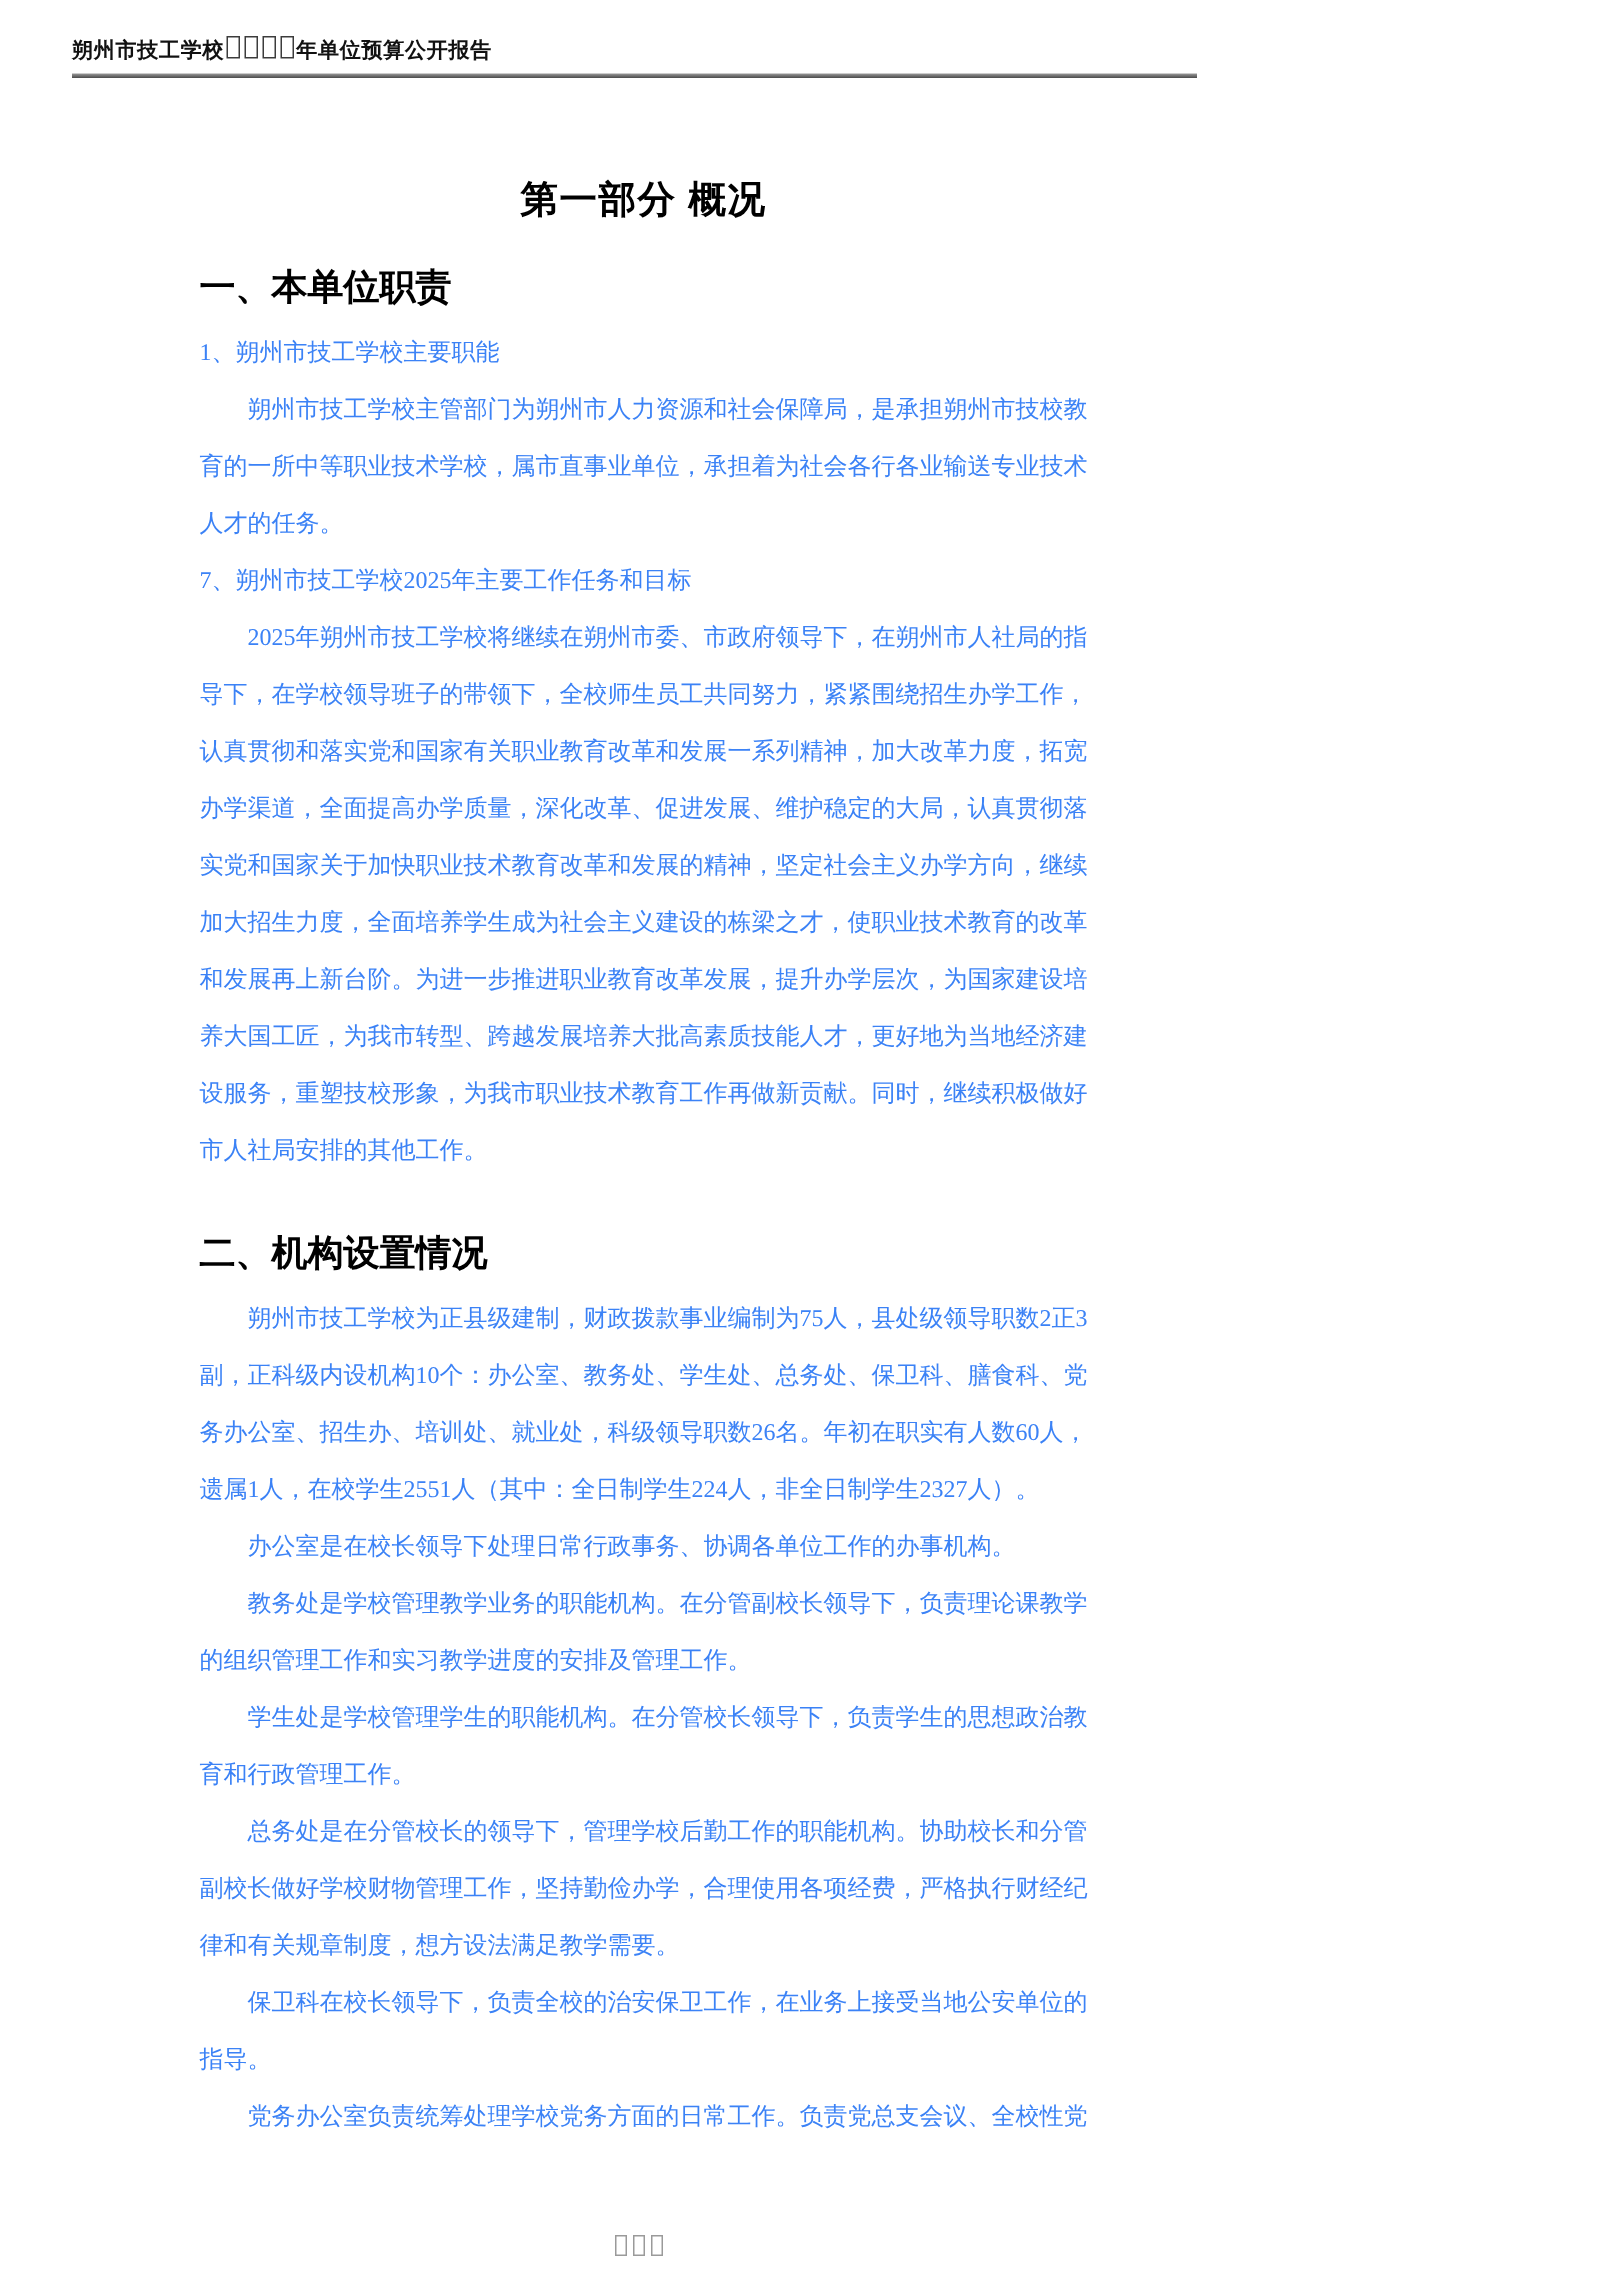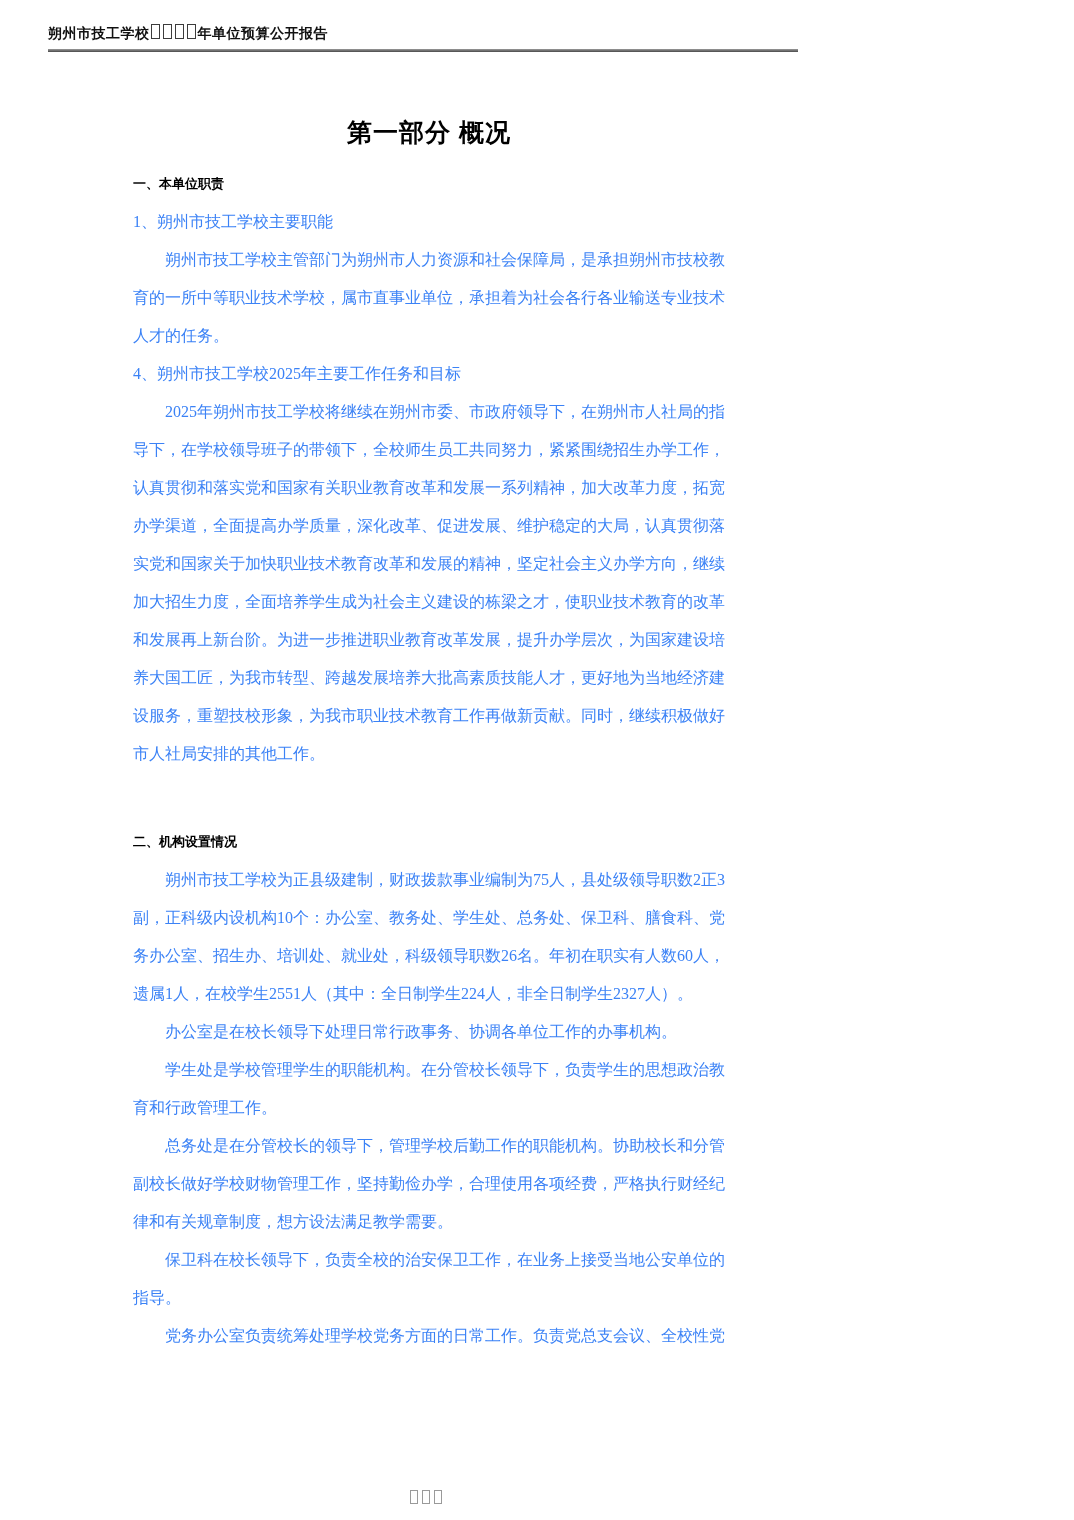--- a/index.html
+++ b/index.html
@@ -36,26 +36,26 @@
     font-size: 25px;
     text-align: center;
     letter-spacing: 1px;
     margin: 0;
     padding-top: 64px;
     color: #000;
   }
   .section-heading {
     font-family: "Liberation Sans", "DejaVu Sans", sans-serif;
     font-weight: bold;
-    font-size: 13px;
+    font-size: 24px;
     color: #000;
     margin: 26px 0 10px 0;
   }
   .section-heading.second {
-    margin-top: 60px;
+    margin-top: 32px;
   }
   .body-para {
     font-family: "Liberation Serif", "DejaVu Serif", serif;
     font-size: 16px;
     line-height: 38px;
     text-align: justify;
     margin: 0;
     color: #3b82f6;
   }
   .body-para.indent { text-indent: 2em; }
@@ -95,27 +95,28 @@
   </div>
 
   <div class="content">
 
     <h1 class="doc-title">第一部分 概况</h1>
 
     <h2 class="section-heading">一、本单位职责</h2>
 
     <p class="body-para">1、朔州市技工学校主要职能</p>
     <p class="body-para indent">朔州市技工学校主管部门为朔州市人力资源和社会保障局，是承担朔州市技校教育的一所中等职业技术学校，属市直事业单位，承担着为社会各行各业输送专业技术人才的任务。</p>
-    <p class="body-para">4、朔州市技工学校2025年主要工作任务和目标</p>
+    <p class="body-para">7、朔州市技工学校2025年主要工作任务和目标</p>
     <p class="body-para indent">2025年朔州市技工学校将继续在朔州市委、市政府领导下，在朔州市人社局的指导下，在学校领导班子的带领下，全校师生员工共同努力，紧紧围绕招生办学工作，认真贯彻和落实党和国家有关职业教育改革和发展一系列精神，加大改革力度，拓宽办学渠道，全面提高办学质量，深化改革、促进发展、维护稳定的大局，认真贯彻落实党和国家关于加快职业技术教育改革和发展的精神，坚定社会主义办学方向，继续加大招生力度，全面培养学生成为社会主义建设的栋梁之才，使职业技术教育的改革和发展再上新台阶。为进一步推进职业教育改革发展，提升办学层次，为国家建设培养大国工匠，为我市转型、跨越发展培养大批高素质技能人才，更好地为当地经济建设服务，重塑技校形象，为我市职业技术教育工作再做新贡献。同时，继续积极做好市人社局安排的其他工作。</p>
 
     <h2 class="section-heading second">二、机构设置情况</h2>
 
     <p class="body-para indent">朔州市技工学校为正县级建制，财政拨款事业编制为75人，县处级领导职数2正3副，正科级内设机构10个：办公室、教务处、学生处、总务处、保卫科、膳食科、党务办公室、招生办、培训处、就业处，科级领导职数26名。年初在职实有人数60人，遗属1人，在校学生2551人（其中：全日制学生224人，非全日制学生2327人）。</p>
     <p class="body-para indent">办公室是在校长领导下处理日常行政事务、协调各单位工作的办事机构。</p>
+    <p class="body-para indent">教务处是学校管理教学业务的职能机构。在分管副校长领导下，负责理论课教学的组织管理工作和实习教学进度的安排及管理工作。</p>
     <p class="body-para indent">学生处是学校管理学生的职能机构。在分管校长领导下，负责学生的思想政治教育和行政管理工作。</p>
     <p class="body-para indent">总务处是在分管校长的领导下，管理学校后勤工作的职能机构。协助校长和分管副校长做好学校财物管理工作，坚持勤俭办学，合理使用各项经费，严格执行财经纪律和有关规章制度，想方设法满足教学需要。</p>
     <p class="body-para indent">保卫科在校长领导下，负责全校的治安保卫工作，在业务上接受当地公安单位的指导。</p>
     <p class="body-para indent">党务办公室负责统筹处理学校党务方面的日常工作。负责党总支会议、全校性党</p>
 
   </div>
 
   <div class="page-footer">
     <span><i class="tofu"></i><i class="tofu"></i><i class="tofu"></i></span>
   </div>

